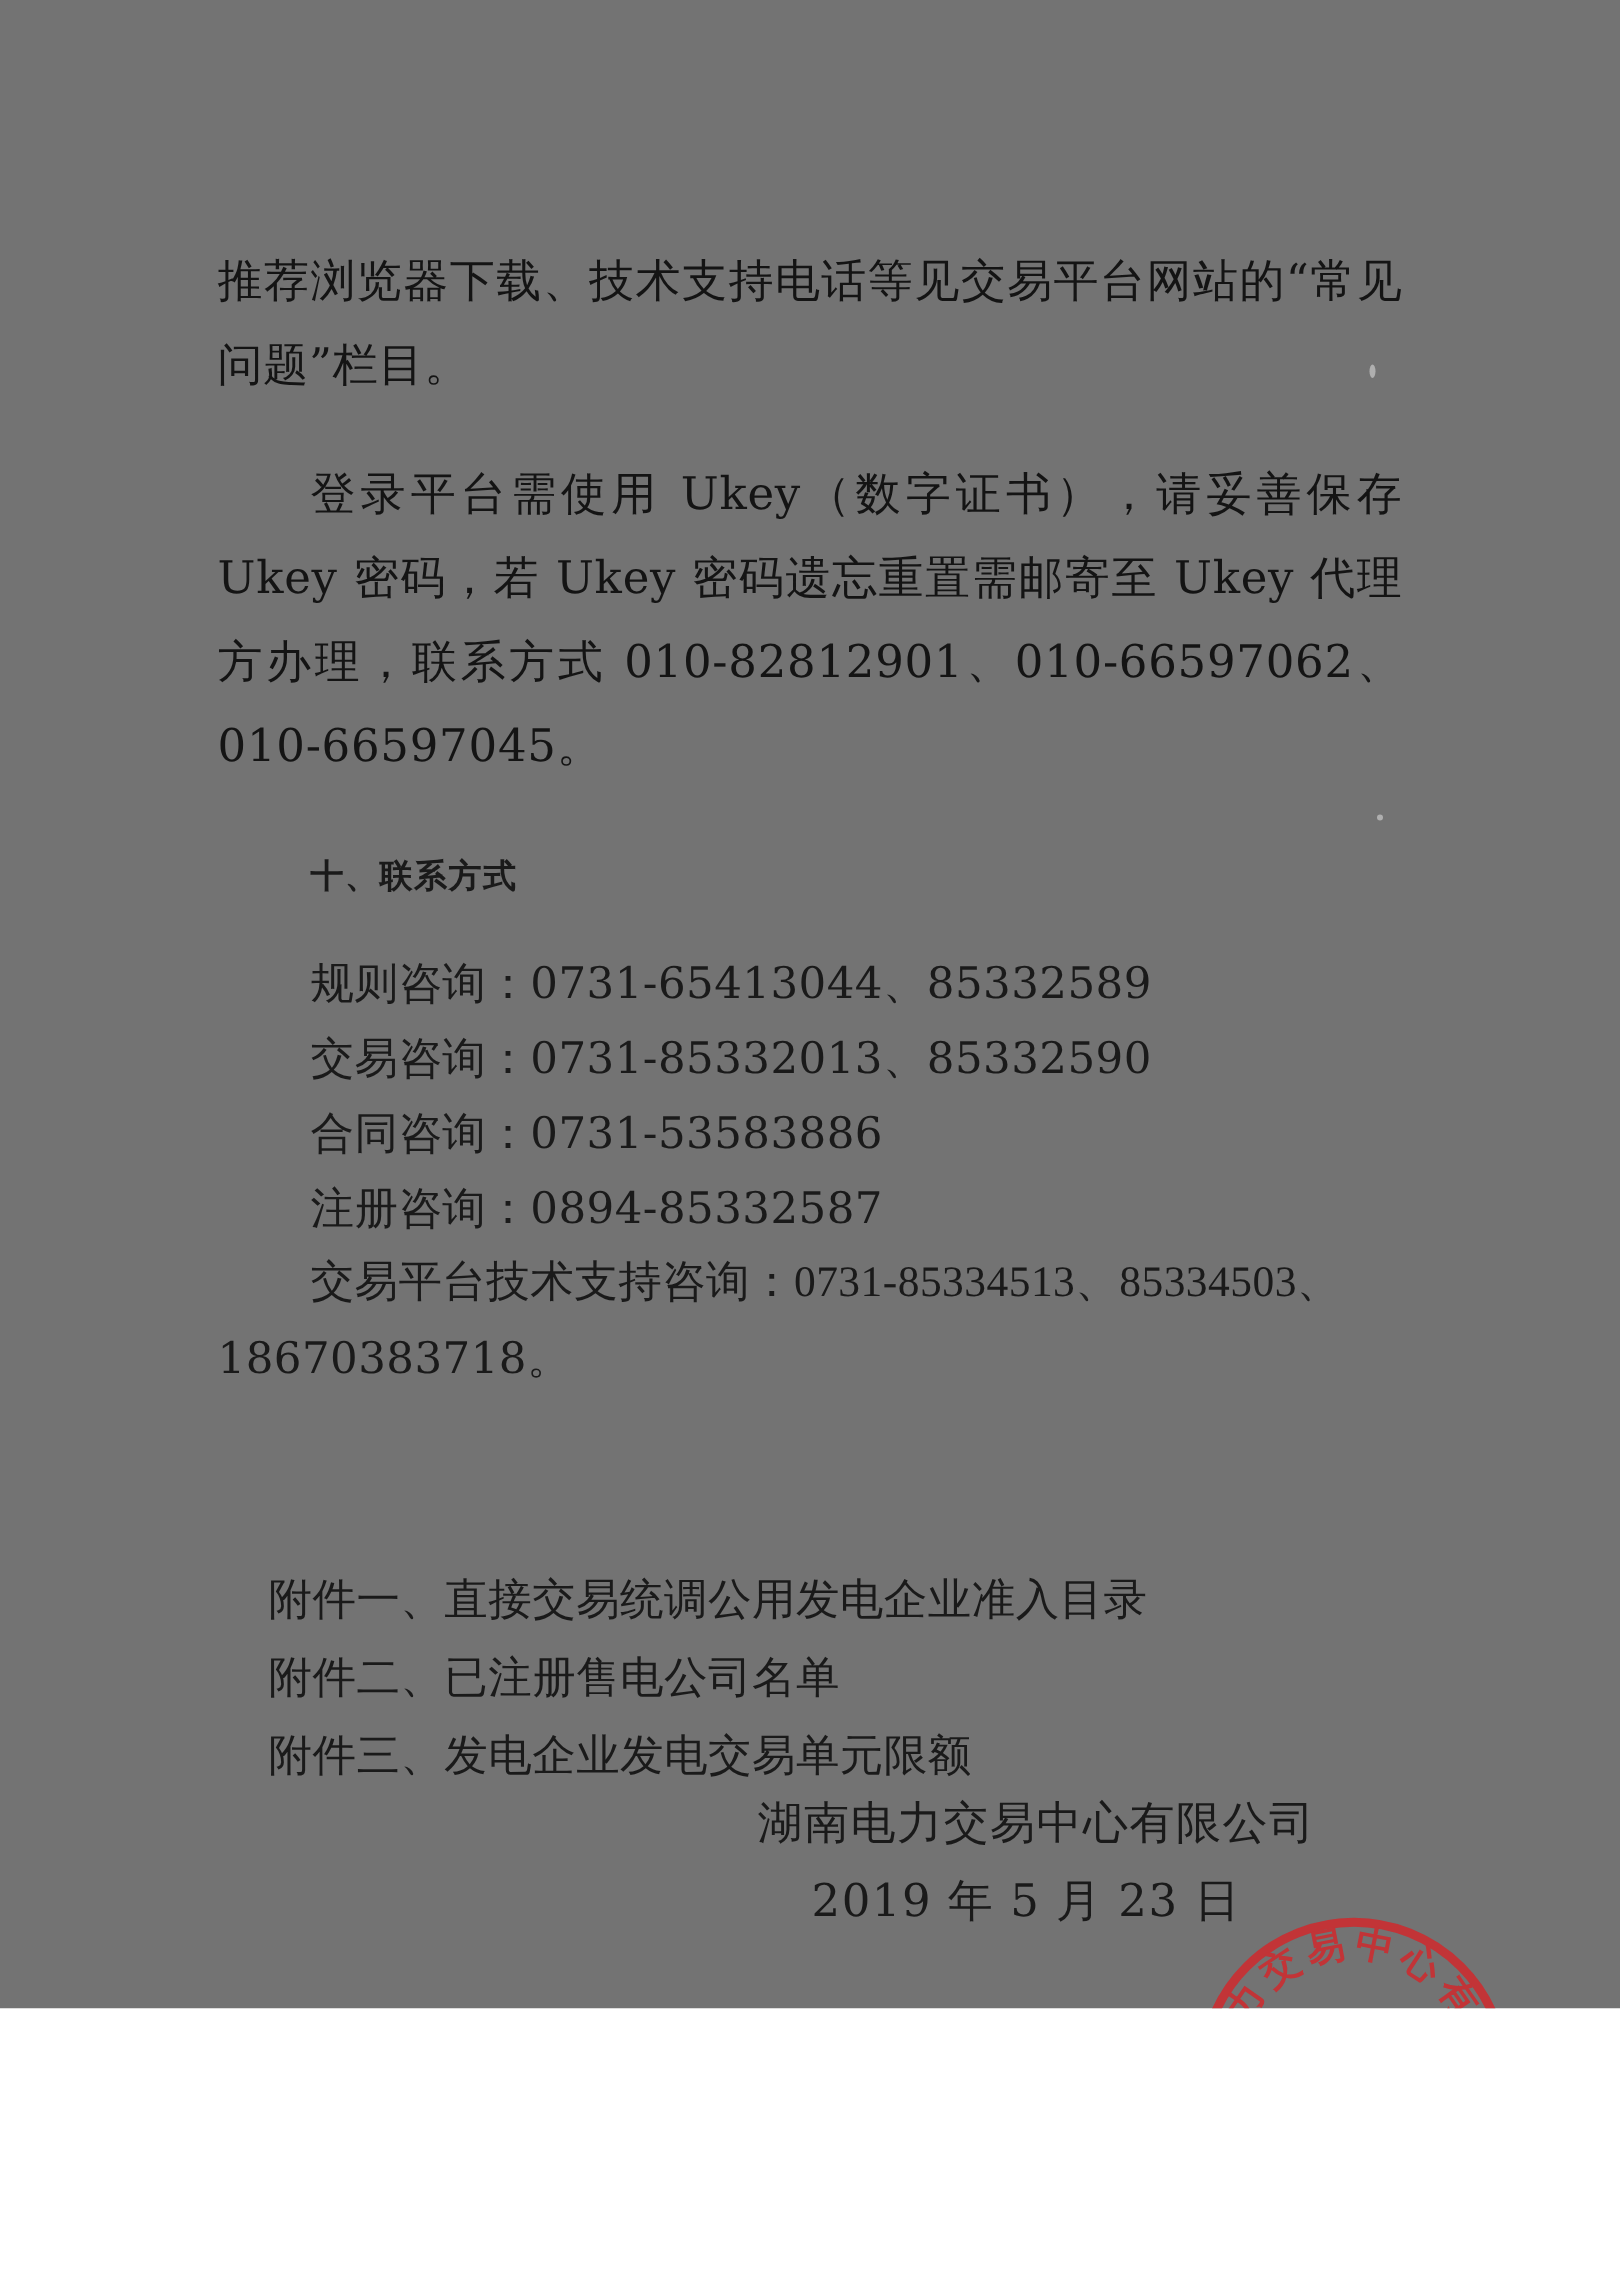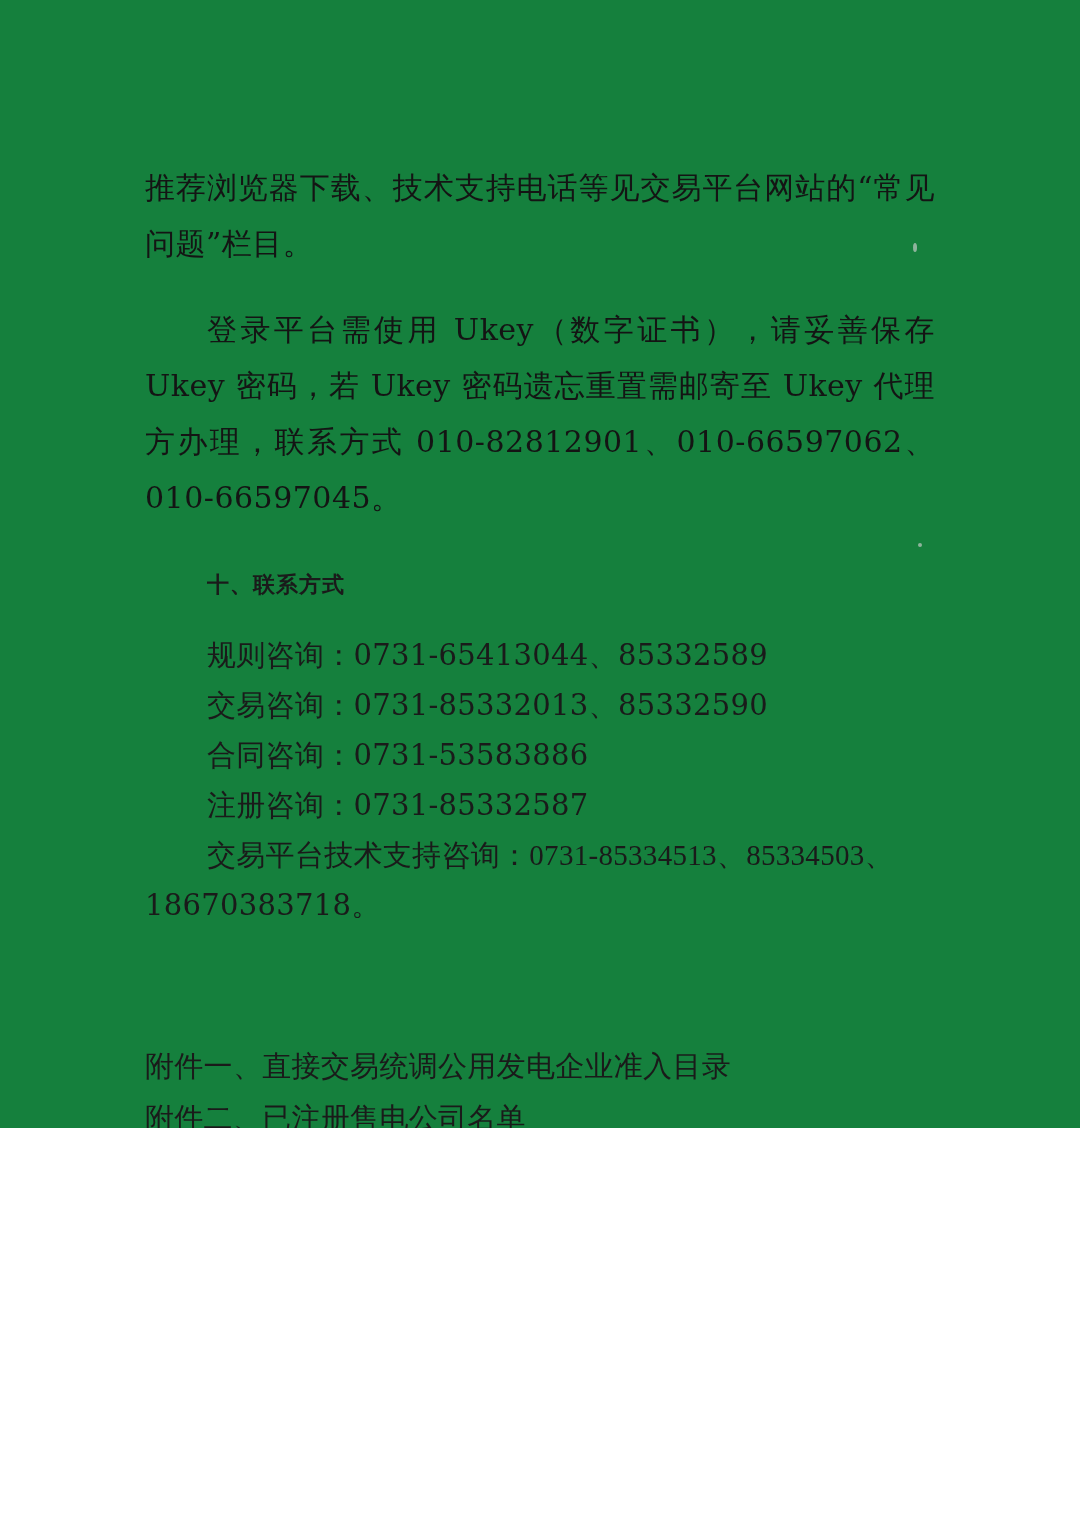--- a/index.html
+++ b/index.html
@@ -7,22 +7,22 @@
     padding: 0;
     background: #ffffff;
   }
   body {
     font-family: "DejaVu Serif", "Liberation Serif", serif;
     color: #1a1a1a;
   }
   .page {
     position: relative;
     width: 1080px;
-    height: 1128px;
-    background: #15803d;
+    height: 1339px;
+    background: #737373;
     overflow: hidden;
   }
   .content {
     position: absolute;
     left: 145px;
     top: 130px;
     width: 790px;
   }
   .para {
     font-size: 30px;
@@ -53,20 +53,21 @@
   }
   .contact-line.wrap {
     text-indent: 62px;
     font-family: Liberation Serif, serif;
   }
   .contact-line.cont {
     text-indent: 0;
   }
   .attach-block {
     margin-top: 110px;
+    margin-left: 34px;
   }
   .attach-line {
     font-size: 29px;
     line-height: 52px;
     letter-spacing: 0.3px;
   }
   .signature {
     position: absolute;
     right: 0;
     top: 1060px;
@@ -127,21 +128,21 @@
     <p class="para">推荐浏览器下载、技术支持电话等见交易平台网站的“常见问题”栏目。</p>
 
     <p class="para indent">登录平台需使用 Ukey（数字证书），请妥善保存 Ukey 密码，若 Ukey 密码遗忘重置需邮寄至 Ukey 代理方办理，联系方式 010-82812901、010-66597062、010-66597045。</p>
 
     <h2 class="section-title">十、联系方式</h2>
 
     <div class="contact-list">
       <div class="contact-line">规则咨询：0731-65413044、85332589</div>
       <div class="contact-line">交易咨询：0731-85332013、85332590</div>
       <div class="contact-line">合同咨询：0731-53583886</div>
-      <div class="contact-line">注册咨询：0731-85332587</div>
+      <div class="contact-line">注册咨询：0894-85332587</div>
       <div class="contact-line wrap">交易平台技术支持咨询：0731-85334513、85334503、</div>
       <div class="contact-line cont">18670383718。</div>
     </div>
 
     <div class="attach-block">
       <div class="attach-line">附件一、直接交易统调公用发电企业准入目录</div>
       <div class="attach-line">附件二、已注册售电公司名单</div>
       <div class="attach-line">附件三、发电企业发电交易单元限额</div>
     </div>
 

